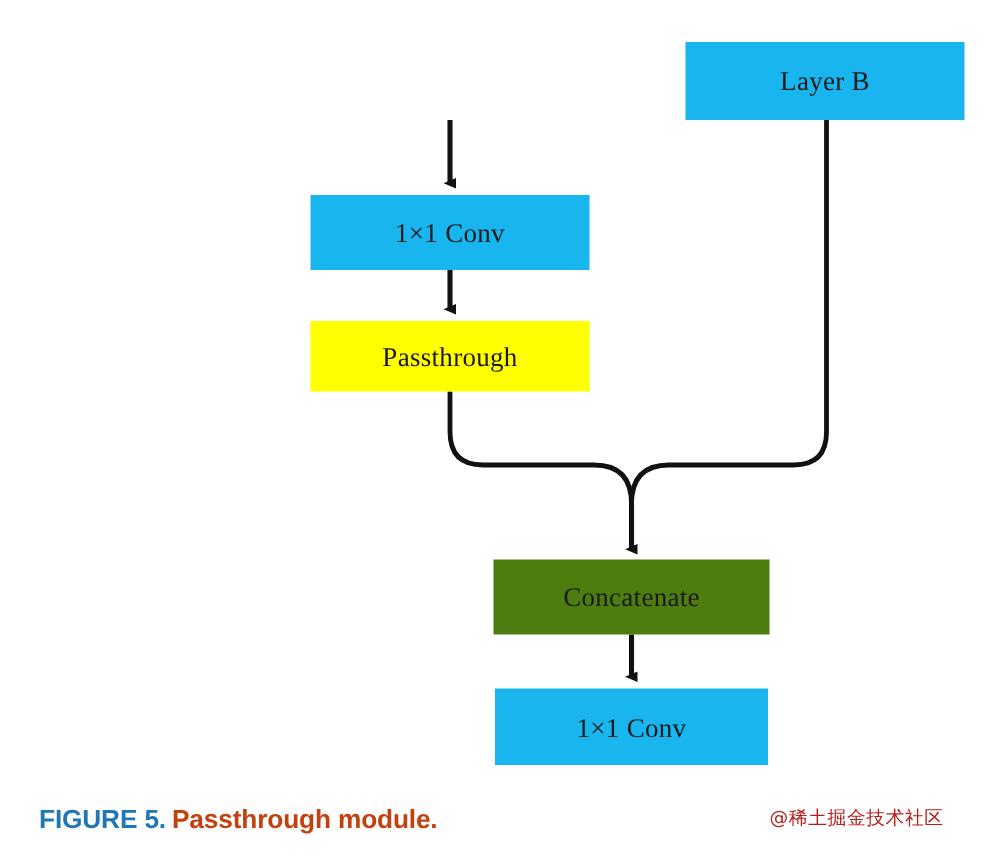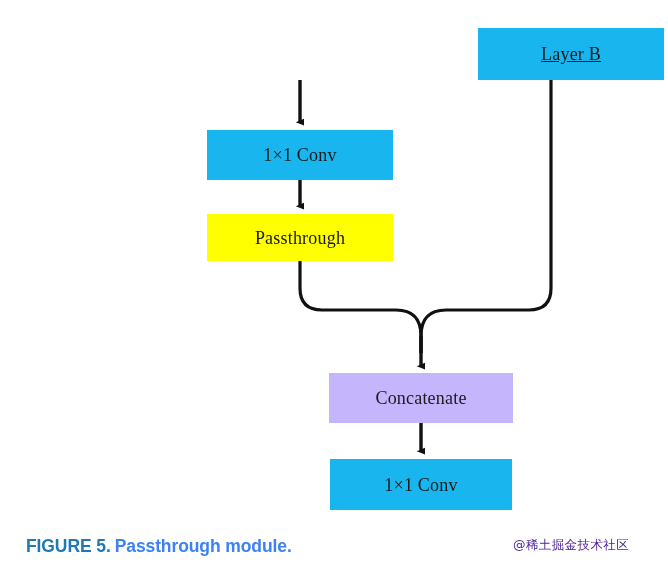--- a/index.html
+++ b/index.html
@@ -60,29 +60,29 @@
     font-size: 17.5px;
     font-weight: bold;
     letter-spacing: -0.1px;
     white-space: nowrap;
   }
   .caption .fig-num {
     color: #1f77b4;
     margin-right: 4px;
   }
   .caption .fig-text {
-    color: #3b82f6;
+    color: #c2410c;
   }
   .watermark {
     position: absolute;
     left: 513px;
     top: 537px;
     font-family: "DejaVu Sans", sans-serif;
     font-size: 12.5px;
-    color: #4c1d95;
+    color: #b91c1c;
     white-space: nowrap;
     letter-spacing: 0.4px;
   }
 </style>
 </head>
 <body>
 
 <div id="figure-root">
 
   <div class="diagram-area">
@@ -101,33 +101,33 @@
       <path d="M 300 261 L 300 288 Q 300 310 322 310 L 396 310 Q 421 310 421 336 L 421 353" fill="none" stroke="#111111" stroke-width="3.2" stroke-linecap="butt"></path>
 
       <path d="M 551 80 L 551 288 Q 551 310 529 310 L 446 310 Q 421 310 421 336 L 421 353" fill="none" stroke="#111111" stroke-width="3.2" stroke-linecap="butt"></path>
 
       <line x1="421" y1="336" x2="421" y2="366" stroke="#111111" stroke-width="3.4" marker-end="url(#arrowhead)"></line>
 
       <line x1="421" y1="423" x2="421" y2="451" stroke="#111111" stroke-width="3.4" marker-end="url(#arrowhead)"></line>
     </svg>
 
 
-    <div class="node" style="left:478px; top:28px; width:186px; height:52px; background:#19b5ef;text-decoration:underline;">
+    <div class="node" style="left:457px; top:28px; width:186px; height:52px; background:#19b5ef;">
       <span class="node-label">Layer B</span>
     </div>
 
     <div class="node" style="left:207px; top:130px; width:186px; height:50px; background:#19b5ef;">
       <span class="node-label">1×1 Conv</span>
     </div>
 
     <div class="node" style="left:207px; top:214px; width:186px; height:47px; background:#ffff00;">
       <span class="node-label">Passthrough</span>
     </div>
 
-    <div class="node" style="left:329px; top:373px; width:184px; height:50px; background:#c4b5fd;">
+    <div class="node" style="left:329px; top:373px; width:184px; height:50px; background:#4d7c0f;">
       <span class="node-label">Concatenate</span>
     </div>
 
     <div class="node" style="left:330px; top:459px; width:182px; height:51px; background:#19b5ef;">
       <span class="node-label">1×1 Conv</span>
     </div>
 
   </div>
 
   <div class="caption">

